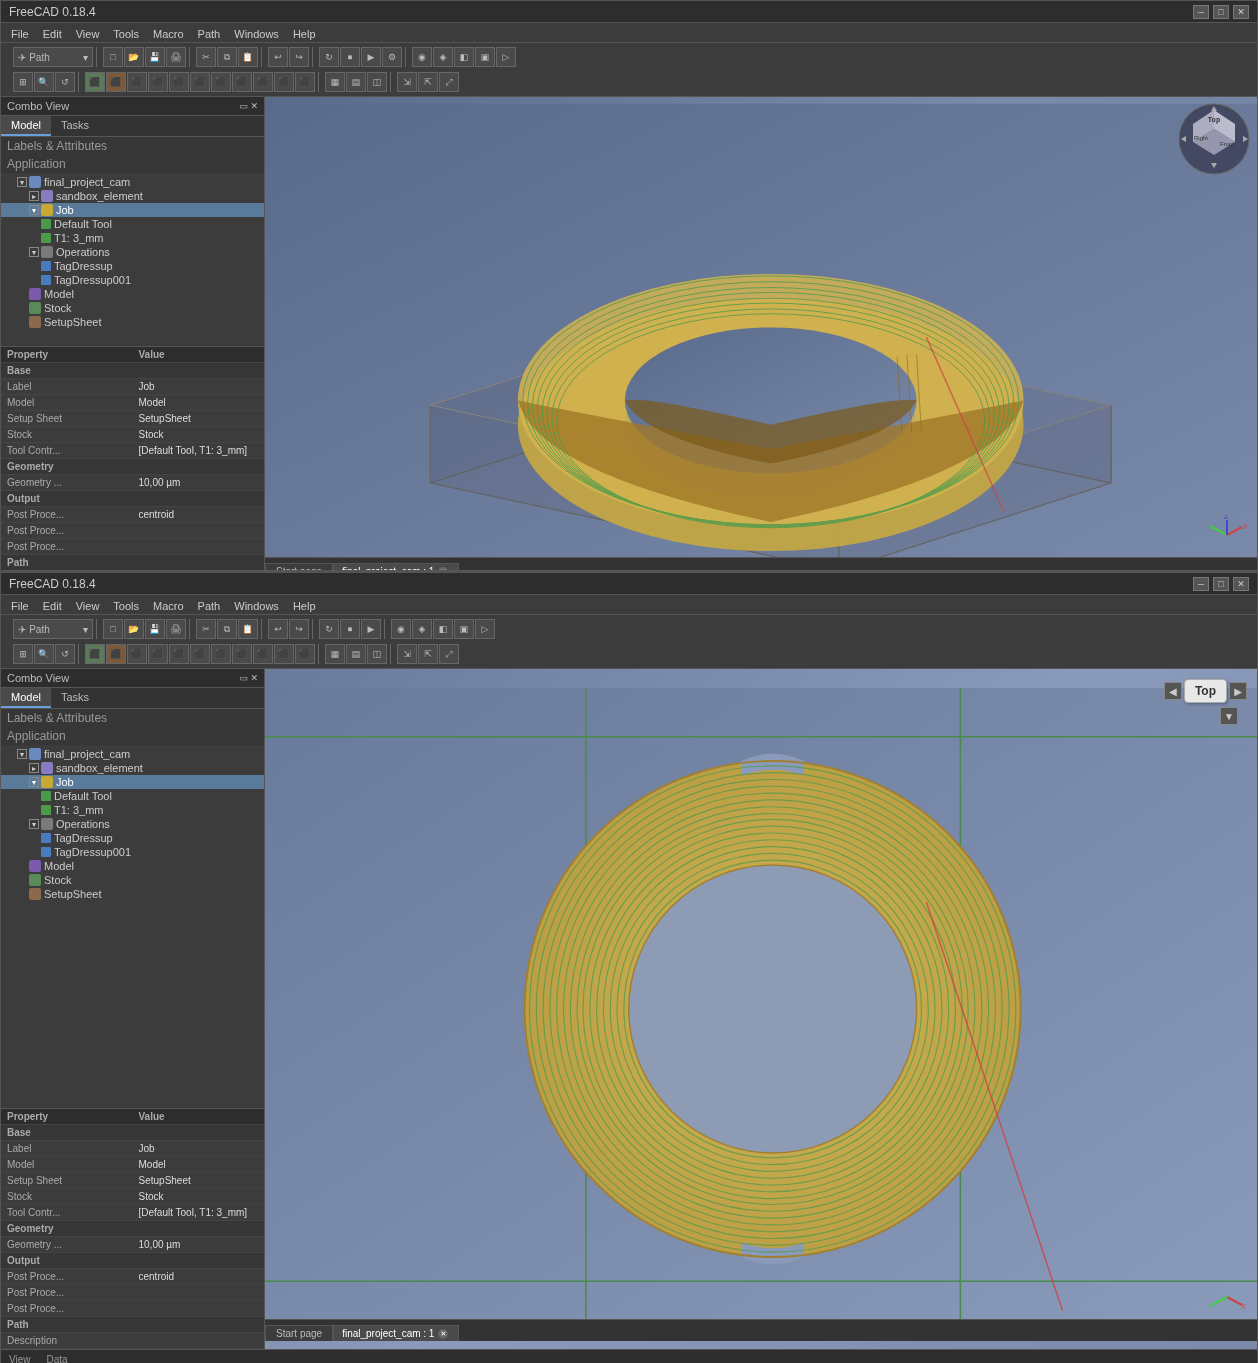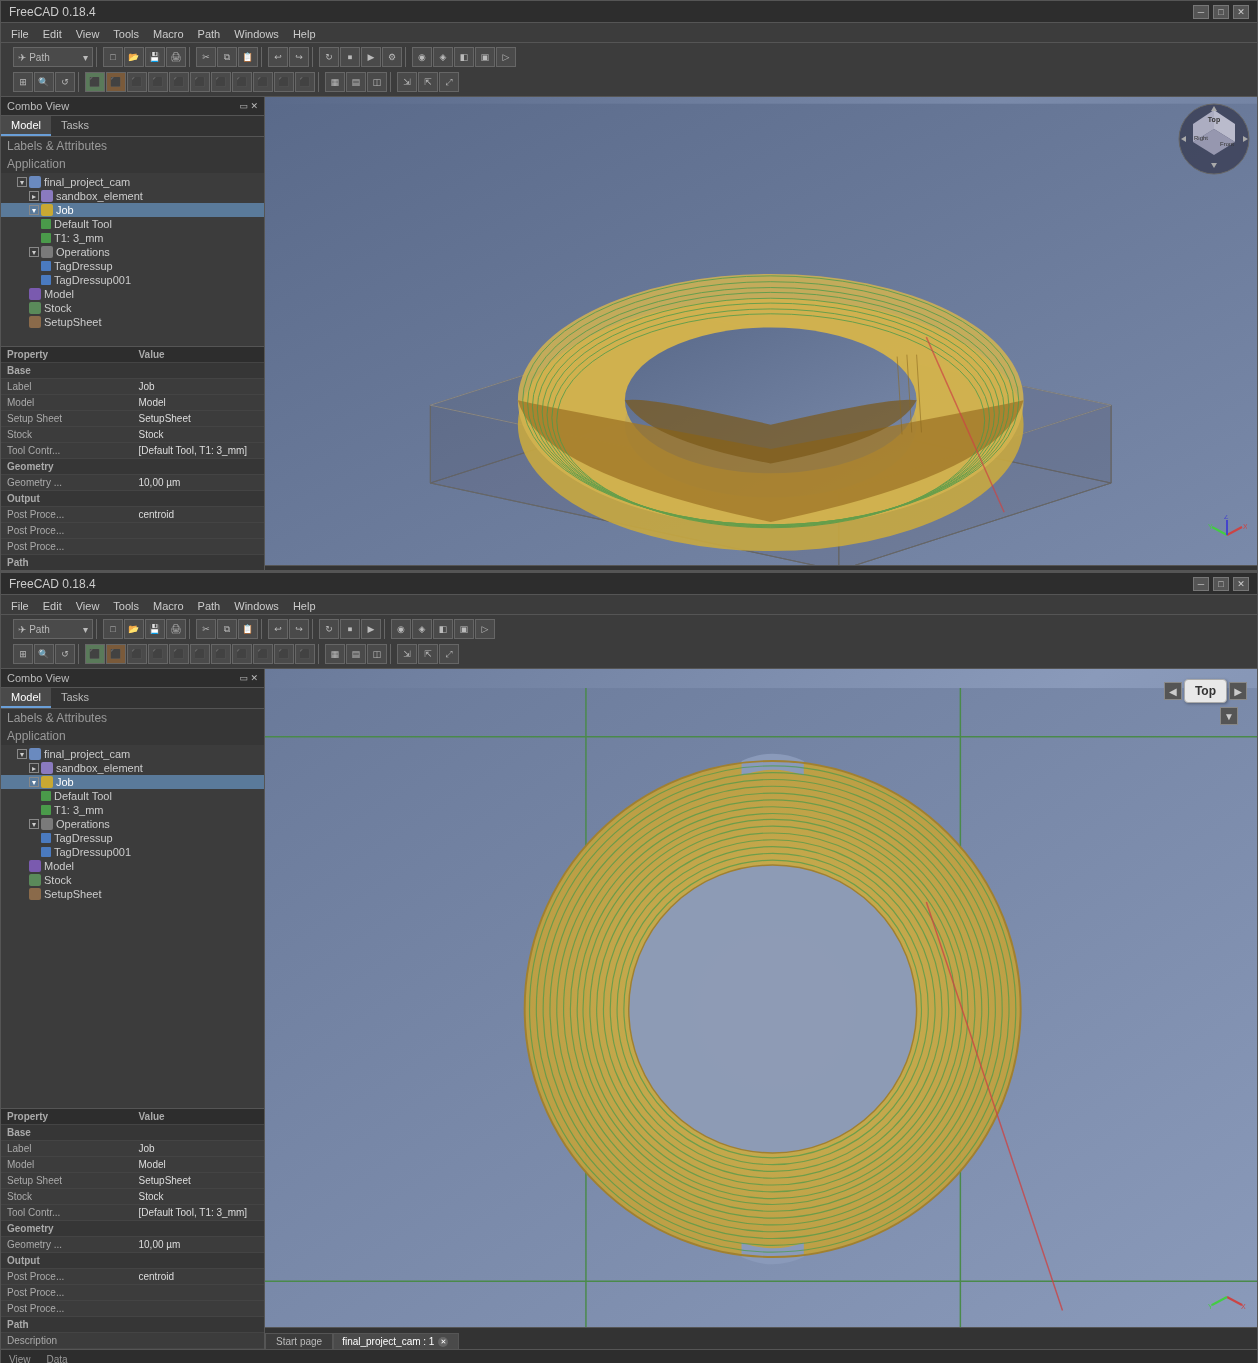--- a/index.html
+++ b/index.html
@@ -220,21 +220,21 @@
       align-items: center;
       padding: 0 8px;
       gap: 16px;
       font-size: 10px;
       color: #999;
     }
 
     
     .viewport-tabs {
       position: absolute;
-      bottom: 0;
+      bottom: 8px;
       left: 0;
       right: 0;
       height: 22px;
       background: #333;
       display: flex;
       align-items: flex-end;
       border-top: 1px solid #555;
     }
     .vp-tab {
       padding: 2px 10px;

